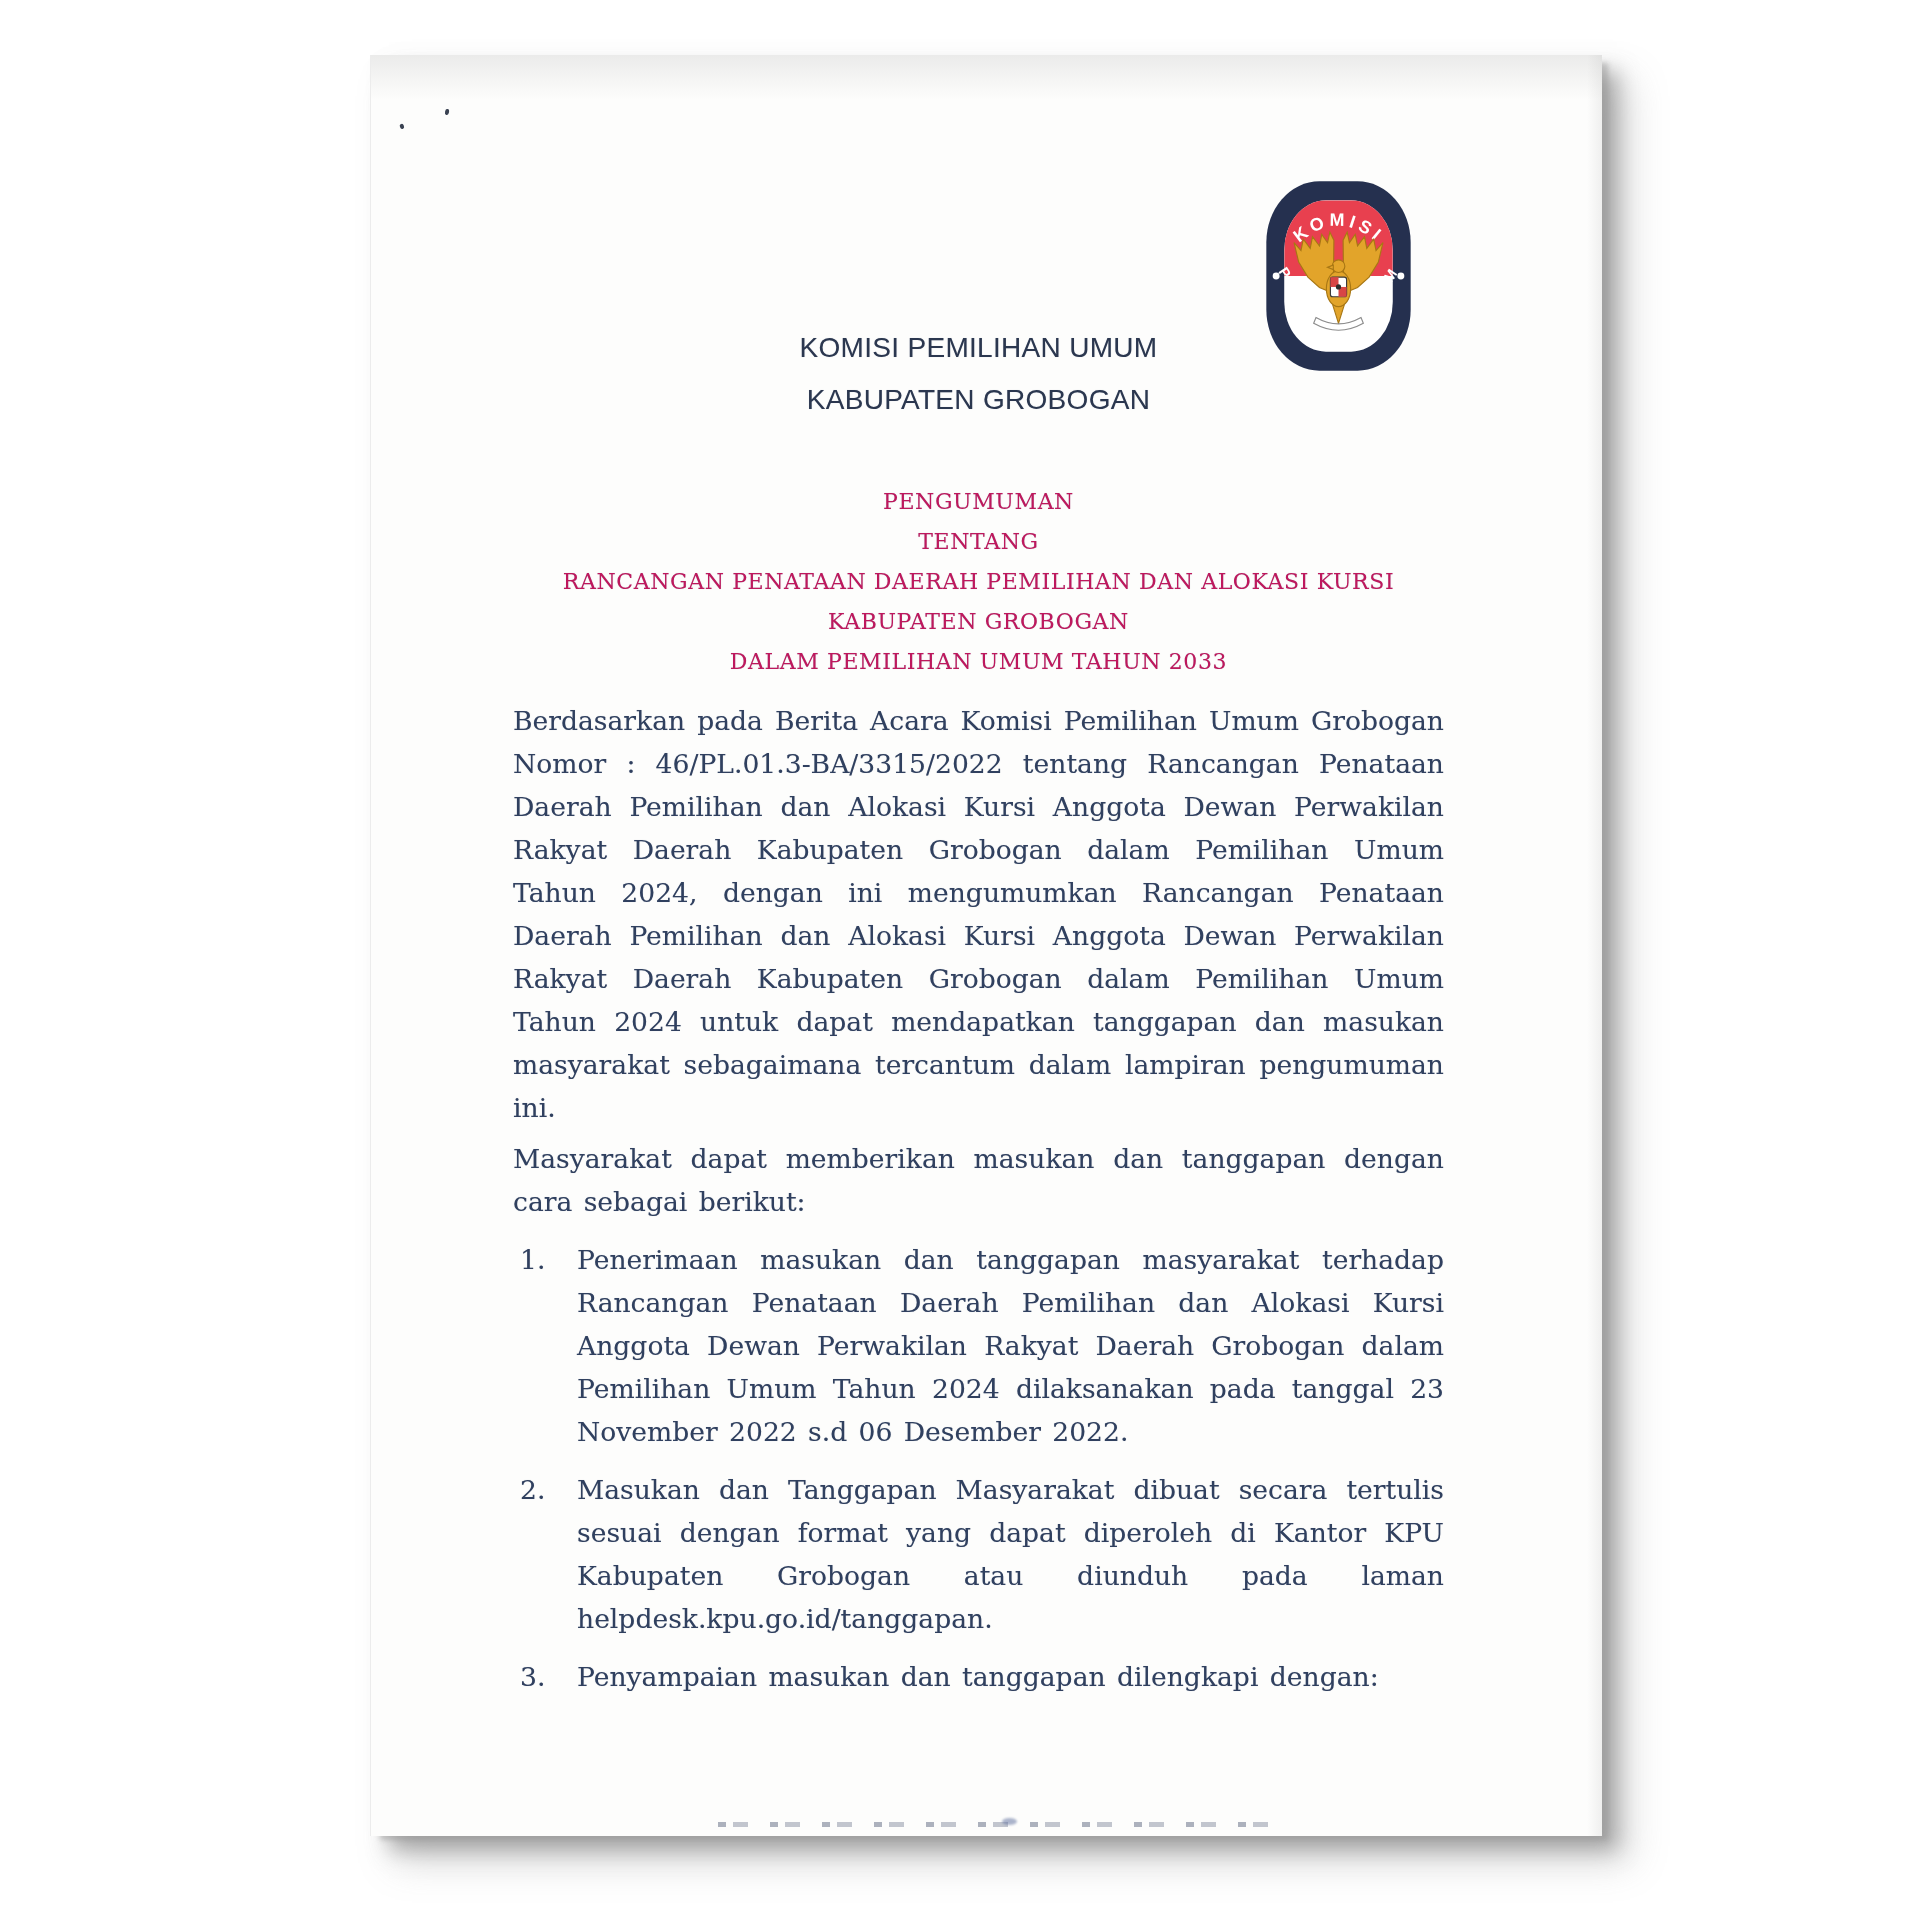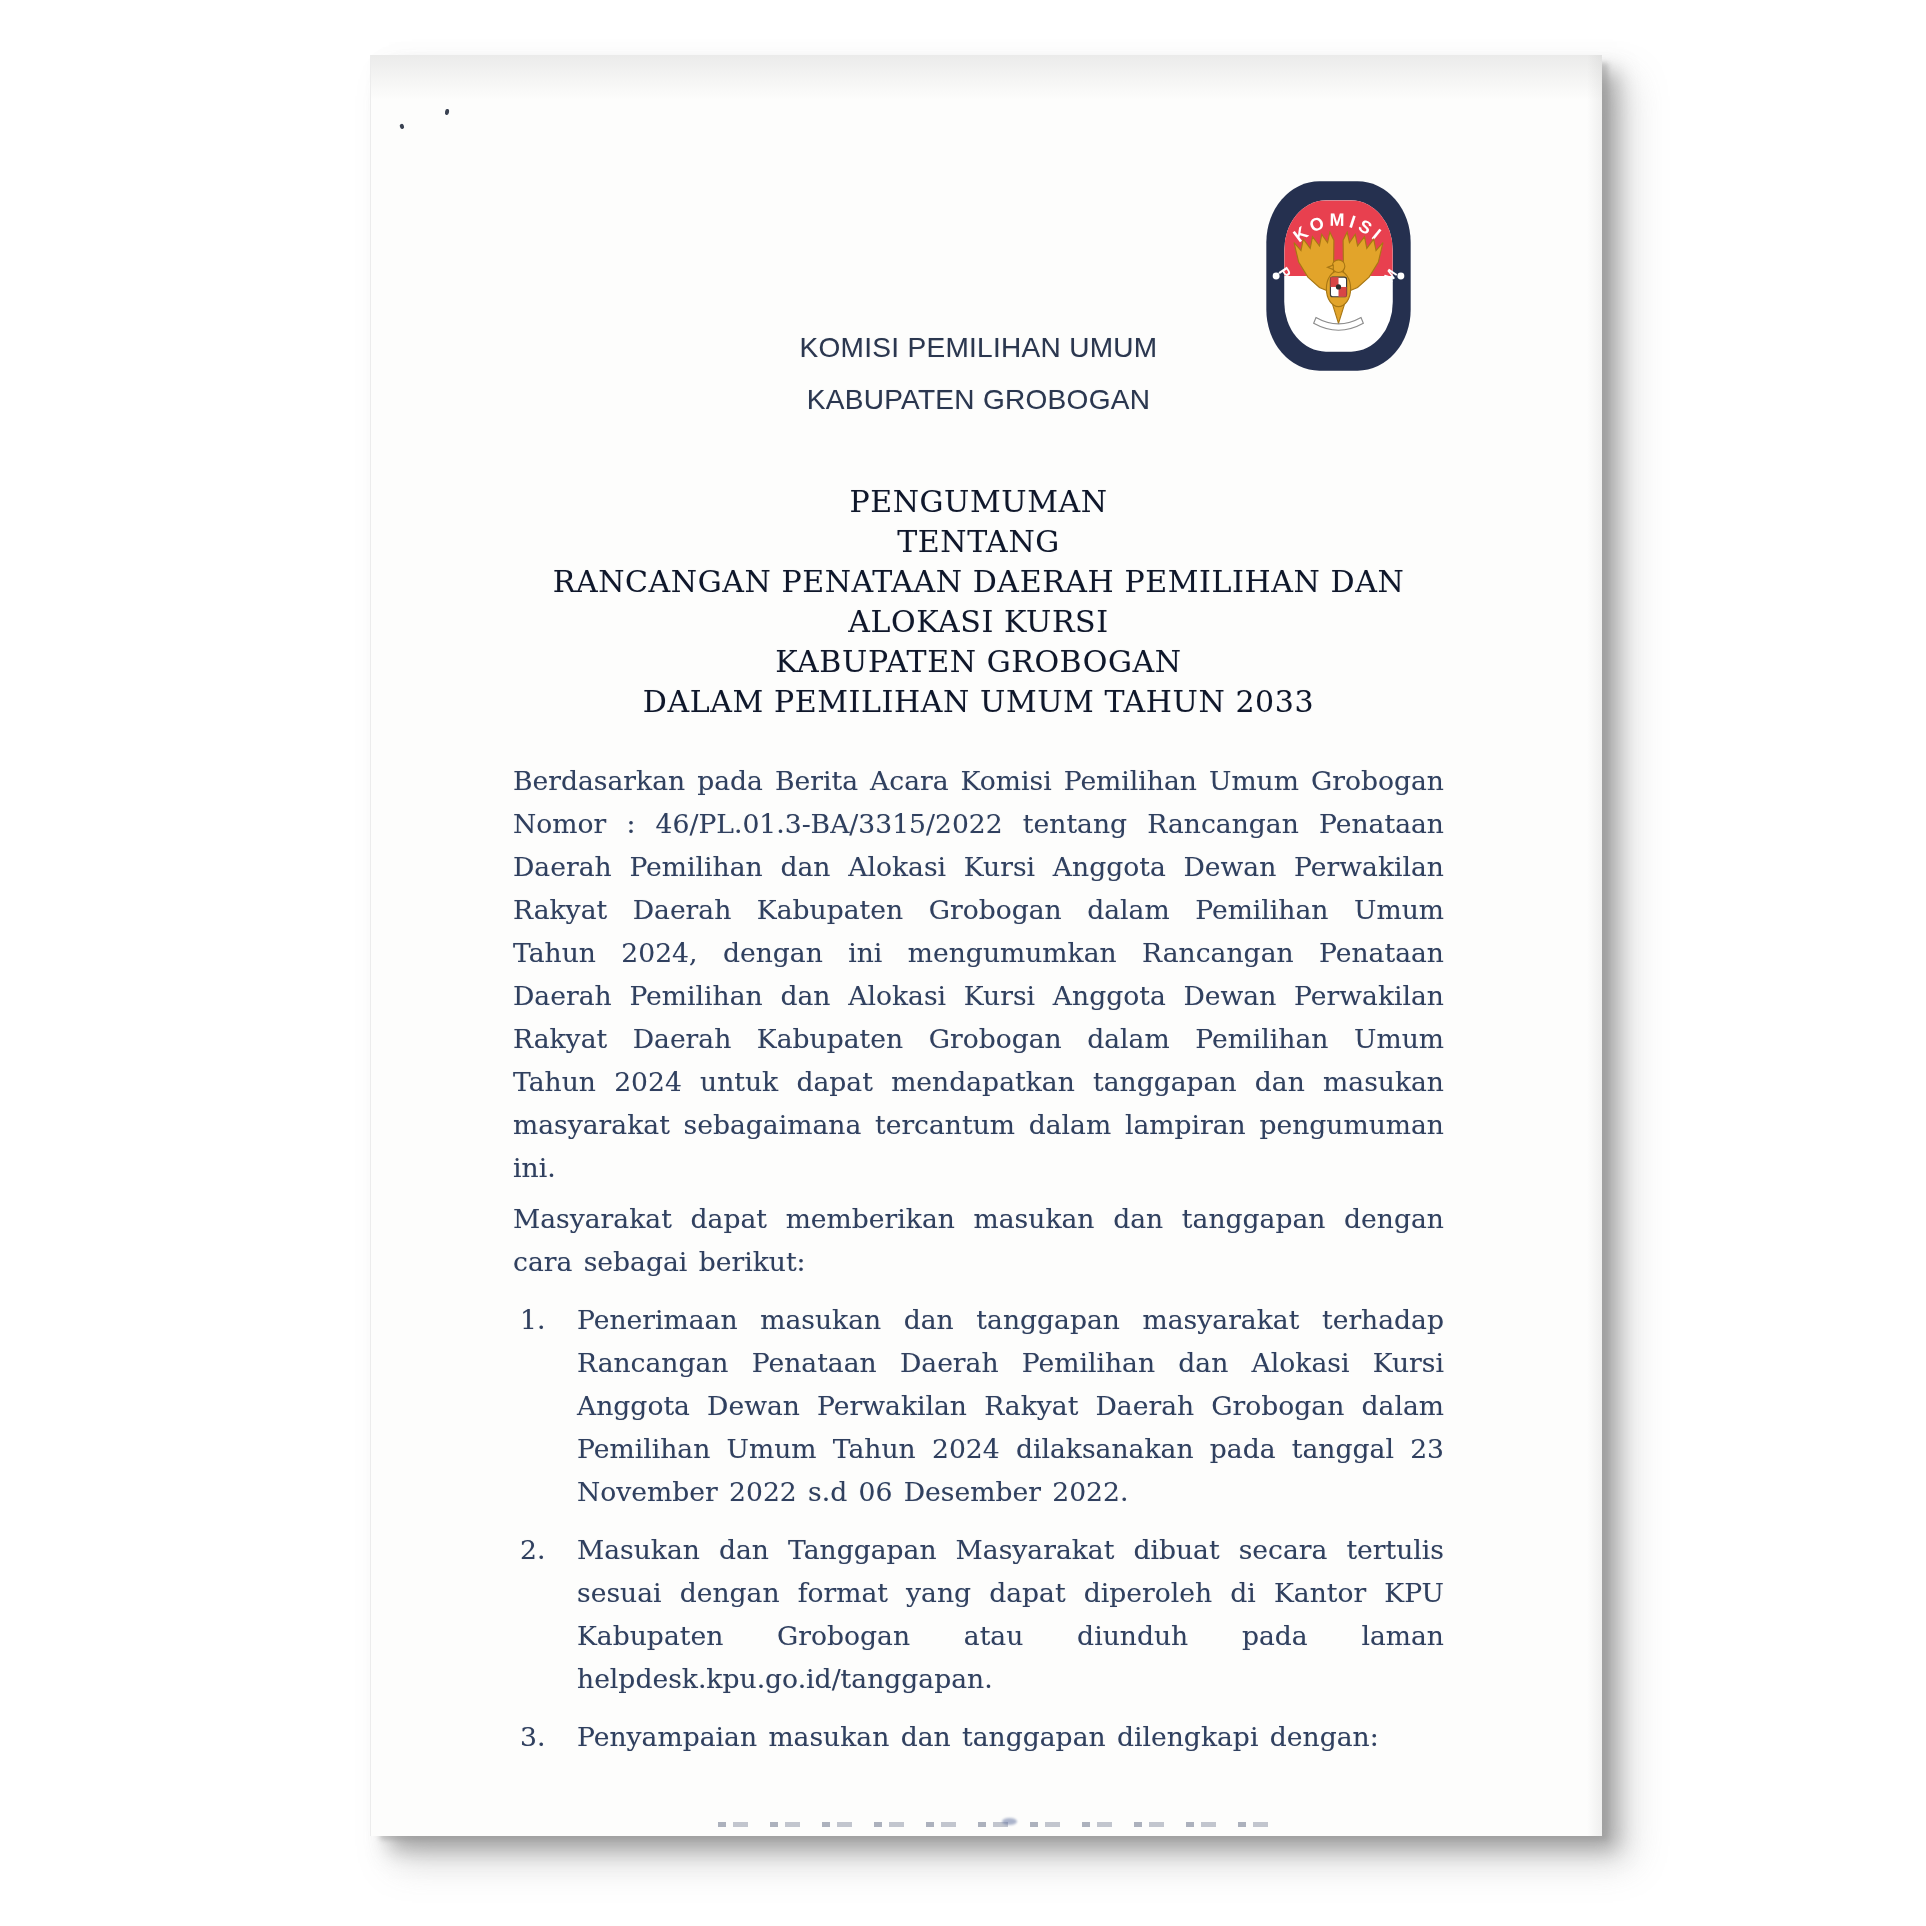--- a/index.html
+++ b/index.html
@@ -17,25 +17,25 @@
          background:linear-gradient(270deg,rgba(190,190,190,.22),rgba(255,255,255,0));}
   
   .logo{position:absolute;left:893px;top:124px;width:149px;height:194px;}
   
   .flow{position:absolute;left:142px;top:0;width:931px;
         color:#30405f;filter:blur(0.2px);
         text-shadow:0 0 0.8px rgba(48,64,95,.30);}
   .org{margin-top:267px;text-align:center;
        font-family:"Liberation Sans", sans-serif;font-size:28px;line-height:52px;
        color:#2b374f;letter-spacing:0.3px;}
-  .doc-head{margin-top:56px;text-align:center;font-size:30px;line-height:40px;
-       letter-spacing:0.6px;color:#0f172a;}
+  .doc-head{margin-top:56px;text-align:center;font-size:22px;line-height:40px;
+       letter-spacing:0.6px;color:#be185d;}
   .body-text{font-size:26.6px;line-height:43px;word-spacing:2.9px;}
   .para{margin:0;text-align:justify;}
-  .para.p1{margin-top:37px;}
+  .para.p1{margin-top:17px;}
   .para.p2{margin-top:8px;}
   .num-list{margin-top:5.8px;}
   .num-item{display:grid;grid-template-columns:64px 1fr;margin-top:15px;}
   .num-item .num{padding-left:7px;}
   .num-item .itext{text-align:justify;}
   
   .speck{position:absolute;background:#3a4252;border-radius:45% 55% 50% 50%;}
   .speck.s1{left:74px;top:54px;width:4px;height:6.4px;transform:rotate(12deg);}
   .speck.s2{left:29px;top:69px;width:3.5px;height:5.2px;transform:rotate(-20deg);}
   .cutoff{position:absolute;left:347px;top:1767px;width:555px;height:5.2px;opacity:.55;

